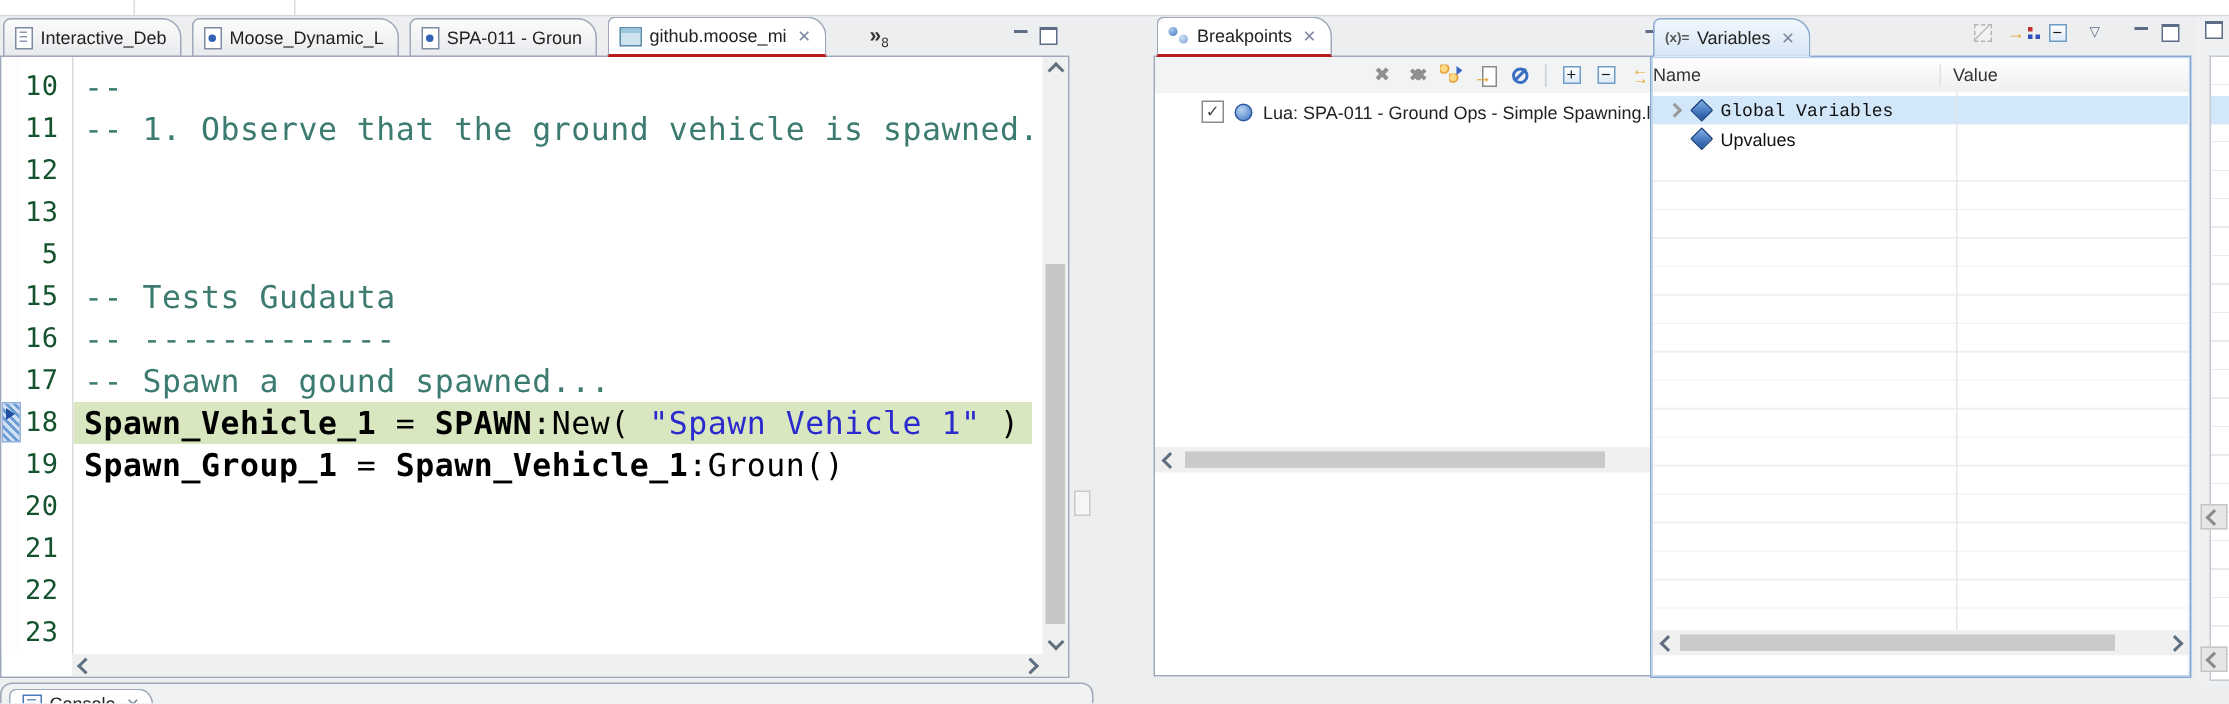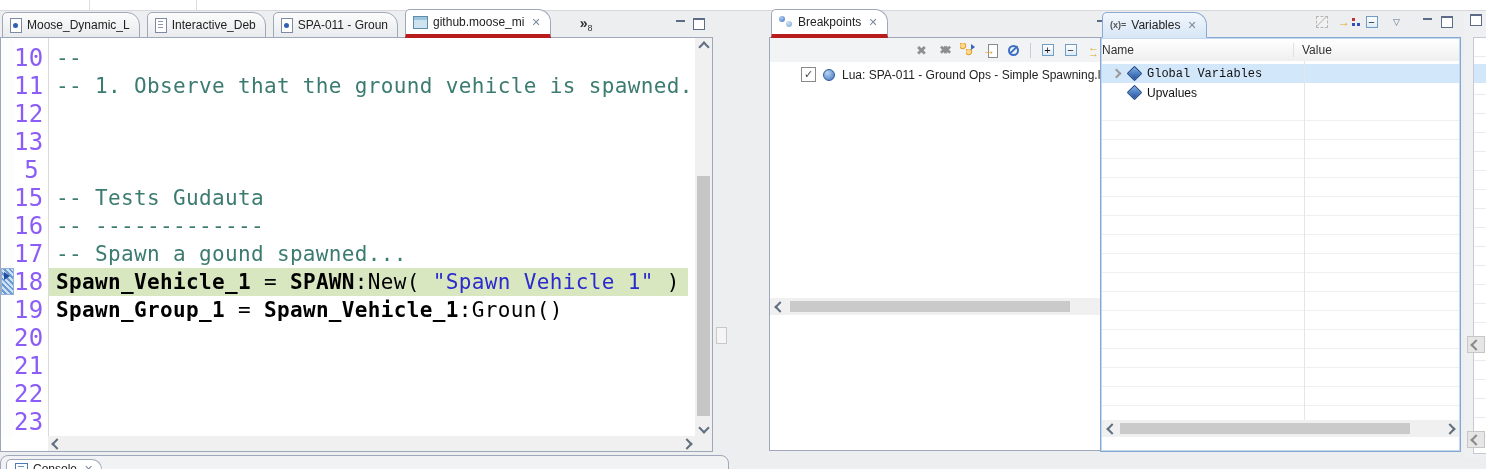--- a/index.html
+++ b/index.html
@@ -7,21 +7,21 @@
         font-family:"Liberation Sans","DejaVu Sans",sans-serif;font-size:12px;color:#222;}
   
   #topstrip{position:absolute;left:0;top:0;width:1486px;height:10px;background:#ffffff;border-bottom:1px solid #d6d8db;}
   .topsep{position:absolute;top:0;width:1px;height:10px;background:#dcdcdc;}
   
   .panel{position:absolute;}
   .tabbar{position:absolute;left:0;top:0;right:0;height:26px;display:flex;align-items:flex-end;padding-left:2px;z-index:3;}
   .etab{position:relative;display:inline-flex;align-items:center;gap:5px;height:24px;margin-right:7px;margin-bottom:-1px;
         padding:0 9px 0 7px;background:linear-gradient(#fcfcfc,#e8eaed);border:1px solid #9fa8ba;border-bottom:1px solid #9fa8ba;
         border-radius:5px 13px 0 0;white-space:nowrap;color:#222;}
-  .etab.active{background:#fff;border-bottom:4px solid #b91c1c;z-index:4;}
+  .etab.active{background:#fff;border-bottom:2px solid #b91c1c;z-index:4;}
   .etab.bluetab{background:linear-gradient(#f2f7fd,#d7e6f6);border-color:#8aa9cf;border-bottom:1px solid #d9e7f6;}
   .tlabel{pointer-events:none;}
   .tclose{color:#7f8aa0;font-size:11px;font-weight:bold;margin-left:2px;cursor:default;}
   .content{position:absolute;left:0;top:26px;right:0;bottom:0;background:#fff;border:1px solid #9fa8ba;}
   .winbtns{margin-left:auto;display:flex;gap:7px;align-items:center;margin-bottom:7px;padding-right:8px;}
   .minimize-glyph{display:inline-block;width:10px;height:8px;position:relative;}
   .minimize-glyph::before{content:'';position:absolute;left:0;top:0;width:9px;height:2px;background:#5c6c87;}
   .maximize-glyph{display:inline-block;width:10px;height:9px;border:1px solid #5c6c87;border-top:2px solid #5c6c87;background:#fff;}
   
   .ticon{display:inline-block;position:relative;flex:0 0 auto;}
@@ -51,22 +51,22 @@
   .hthumb{position:absolute;top:2px;height:11px;background:#cacaca;}
   .vscroll{position:absolute;background:#f0f0f0;}
   .vthumb{position:absolute;left:2px;width:13px;background:#c6c6c6;}
   
   #editor-content{overflow:hidden;}
   #ruler{position:absolute;left:0;top:0;width:13px;bottom:15px;background:#fdfdfd;}
   #ip-marker{position:absolute;left:0;top:230px;width:13px;height:27px;
      background:repeating-linear-gradient(45deg,#cfe0f2 0 2px,#6d9bd4 2px 4px);border:1px solid #8fb0da;box-sizing:border-box;}
   #ip-marker::after{content:'';position:absolute;left:2px;top:3px;border-left:6px solid #1f4f9e;border-top:4px solid transparent;border-bottom:4px solid transparent;}
   #gutter{position:absolute;left:13px;top:0;width:34px;bottom:15px;padding-top:6px;background:#fff;}
-  .lnum{height:28px;line-height:28px;text-align:right;padding-right:9px;color:#8b5cf6;
-        font-family:"DejaVu Sans Mono","Liberation Mono",monospace;font-size:24px;letter-spacing:.3px;}
+  .lnum{height:28px;line-height:28px;text-align:right;padding-right:9px;color:#14532d;
+        font-family:"DejaVu Sans Mono","Liberation Mono",monospace;font-size:18px;letter-spacing:.3px;}
   #code{position:absolute;left:47px;top:0;width:647px;bottom:15px;border-left:1px solid #dadada;
         padding:6px 0 0 7px;background:#fff;overflow:hidden;}
   .cline{height:28px;line-height:28px;white-space:pre;font-family:"DejaVu Sans Mono","Liberation Mono",monospace;
          font-size:21px;letter-spacing:.35px;color:#000;}
   .ctext{display:inline-block;height:28px;}
   .ctext.hl{background:var(--hl);margin-left:-7px;padding-left:7px;padding-right:8px;}
   .c-comment{color:var(--comment);}
   .c-string{color:var(--string);}
   .c-global{font-weight:bold;color:#000;}
   .c-plain{color:#000;}
@@ -141,26 +141,26 @@
 <div id="root" style="--comment: #3c7b70; --string: #2a2ace; --hl: #d9e7c1;">
   <div id="topstrip">
     <div class="topsep" style="left:89px"></div>
     <div class="topsep" style="left:196px"></div>
   </div>
 
   <div class="panel" id="editor-panel" style="left:0;top:11px;width:713px;height:441px;">
     <div class="tabbar">
 
     <div class="etab">
+          <span class="ticon text-file-icon"></span>
+          <span class="tlabel">Interactive_Deb</span>
+        </div>
+        <div class="etab">
           <span class="ticon lua-file-icon"></span>
           <span class="tlabel">Moose_Dynamic_L</span>
-        </div>
-        <div class="etab">
-          <span class="ticon text-file-icon"></span>
-          <span class="tlabel">Interactive_Deb</span>
         </div>
         <div class="etab">
           <span class="ticon lua-file-icon"></span>
           <span class="tlabel">SPA-011 - Groun</span>
         </div>
         <div class="etab active">
           <span class="ticon editor-file-icon"></span>
           <span class="tlabel">github.moose_mi</span>
           <span class="tclose">✕</span>
         </div>

